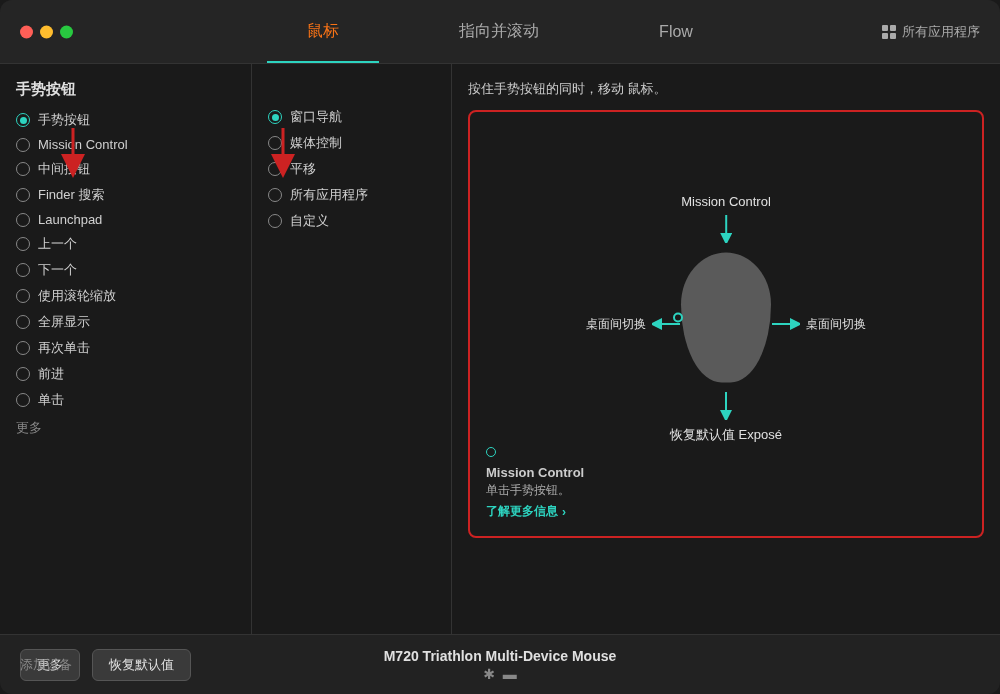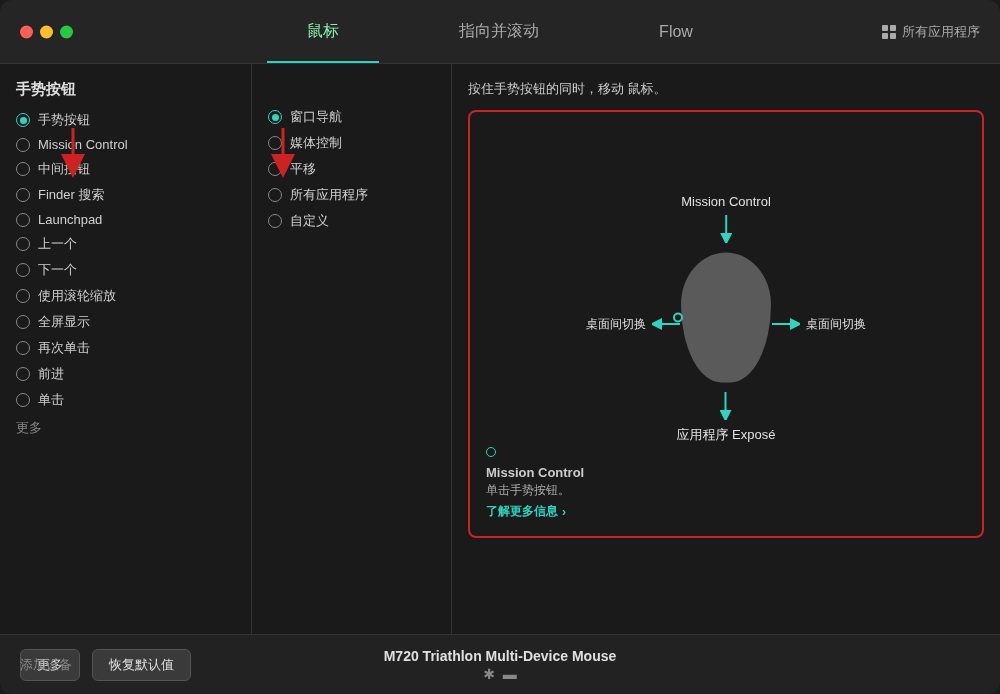--- a/index.html
+++ b/index.html
@@ -53,21 +53,21 @@
       font-size: 16px;
       padding: 0 60px;
       height: 100%;
       display: flex;
       align-items: center;
       cursor: pointer;
       position: relative;
       transition: color 0.2s;
     }
     .tab.active {
-      color: #86efac;
+      color: #f97316;
     }
     .tab.active::after {
       content: '';
       position: absolute;
       bottom: 0;
       left: 20px;
       right: 20px;
       height: 2px;
       background: #2dd4c0;
     }
@@ -494,21 +494,21 @@
 
         <div class="arrow-label arrow-down">
           <svg width="20" height="28" viewBox="0 0 20 28">
             <defs>
                 <marker id="ah4" markerWidth="6" markerHeight="6" refX="3" refY="3" orient="auto">
                   <path d="M0,0 L6,3 L0,6 Z" fill="#2dd4c0"></path>
                 </marker>
               </defs>
             <line x1="10" y1="0" x2="10" y2="24" stroke="#2dd4c0" stroke-width="2" marker-end="url(#ah4)"></line>
           </svg>
-          <span style="font-size:13px;color:#e0e0e0;">应用程序 Exposé</span>
+          <span style="font-size:13px;color:#e0e0e0;">恢复默认值 Exposé</span>
         </div>
 
       </div>
 
       <div class="diagram-info">
         <div class="info-dot"></div>
         <div class="info-title">
           <span>Mission Control</span>
         </div>
         <div class="info-desc">

